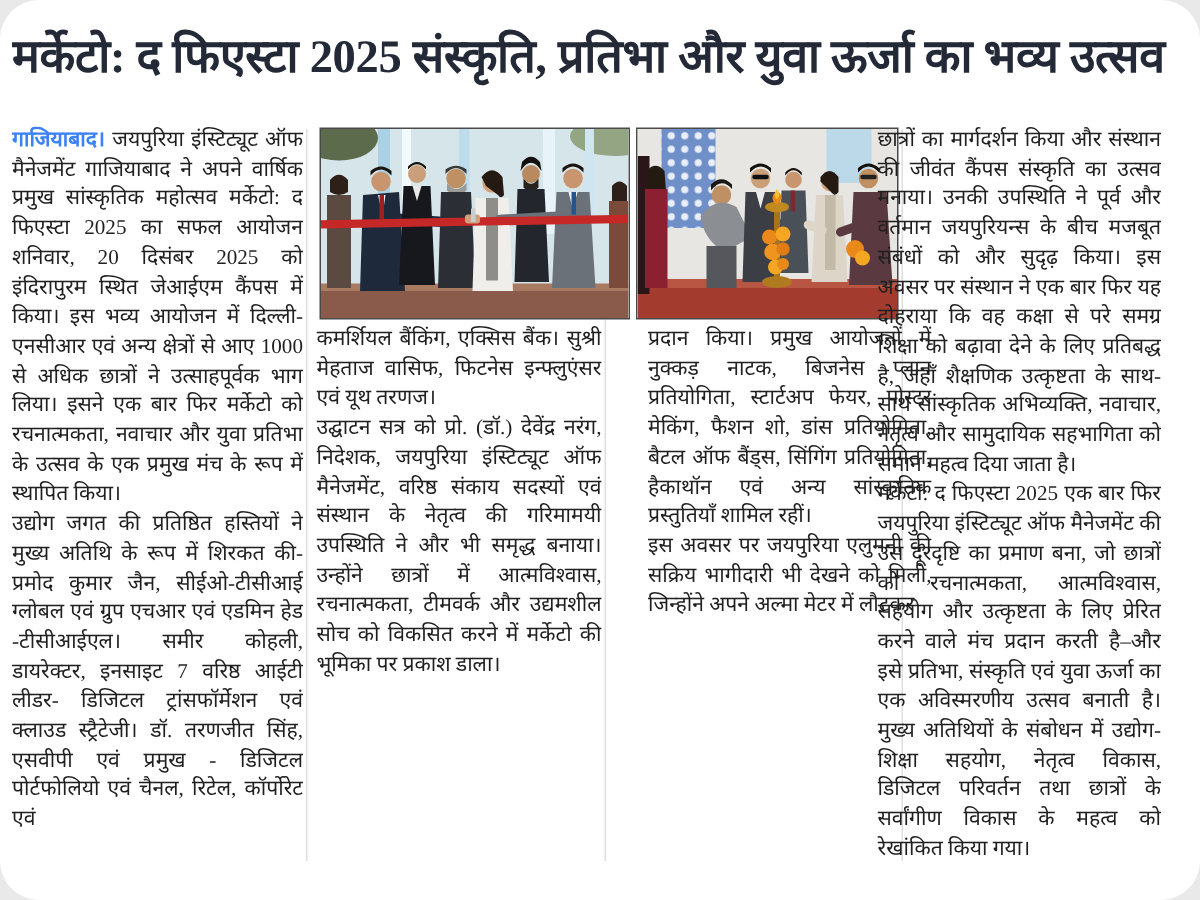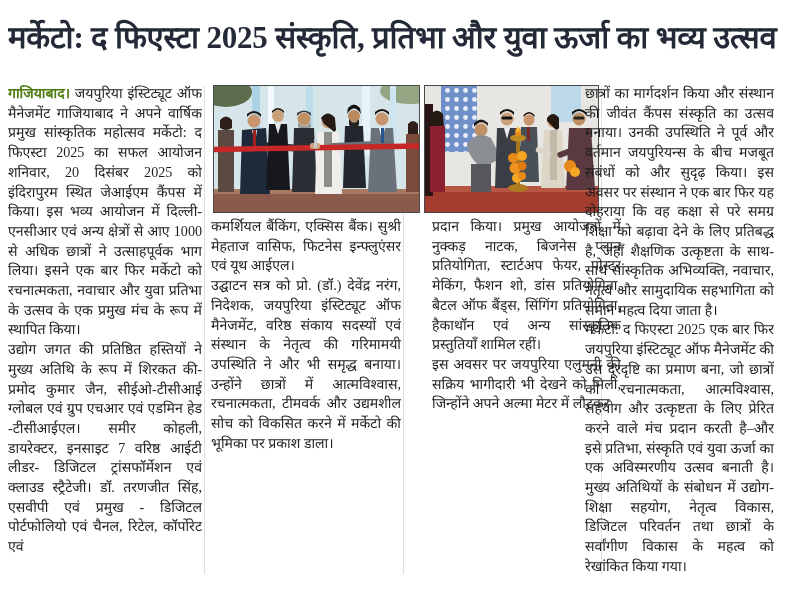--- a/index.html
+++ b/index.html
@@ -1,33 +1,34 @@
 <!DOCTYPE html>
 <html lang="hi"><head>
 <meta charset="utf-8">
 <style>
   html,body { margin:0; padding:0; background:#e9e9e9; }
   .page {
     position:relative; width:800px; height:600px; margin:0 auto;
     background:#ffffff; overflow:hidden;
     font-family:"Liberation Serif","DejaVu Serif",serif;
+    border-radius:26px;
   }
   .headline {
     position:absolute; left:8px; top:16px; width:788px; margin:0;
     font-size:31px; line-height:1.45; font-weight:700;
     color:#232936; white-space:nowrap; overflow:hidden;
     letter-spacing:-0.2px;
   }
   .col {
     position:absolute; top:84px; text-align:justify;
     font-size:14.1px; line-height:19.7px; color:#1f1f1f;
     overflow:hidden;
   }
   .col p { margin:0; }
-  .dateline { font-weight:700; color:#4d7c0f; }
+  .dateline { font-weight:700; color:#3b82f6; }
   #col1 { left:8px;   width:194px; height:492px; }
   #col2 { left:211px; width:190px; top:217px; height:359px; }
   #col3 { left:432px; width:189px; top:217px; height:359px; }
   #col4 { left:585px; width:189px; height:492px; }
   .sep {
     position:absolute; top:86px; width:1px; height:488px; background:#dedede;
   }
   #sep1 { left:204px; } #sep2 { left:403px; } #sep3 { left:601px; }
   .photo {
     position:absolute; top:85px; margin:0; padding:0;
@@ -180,21 +181,21 @@
         <path d="M147,29 q7,-8 14,0 l0,-3 q-7,-6 -14,0 z" fill="#15100c"></path>
       <rect x="148.5" y="30.5" width="11" height="3" rx="1.5" fill="#222"></rect>
       <path d="M144,42 L166,42 L170,104 L141,104 Z" fill="#5a3a40"></path>
       <circle cx="145" cy="80" r="6" fill="#e8891a"></circle>
         <circle cx="150" cy="86" r="5" fill="#f5a623"></circle>
       <rect x="132" y="64" width="16" height="6" rx="3" fill="#5a3a40" transform="rotate(160 140 67)"></rect>
     </svg>
   </figure>
 
   <div class="col" id="col2">
-    <p>कमर्शियल बैंकिंग, एक्सिस बैंक। सुश्री मेहताज वासिफ, फिटनेस इन्फ्लुएंसर एवं यूथ आईएल।</p>
+    <p>कमर्शियल बैंकिंग, एक्सिस बैंक। सुश्री मेहताज वासिफ, फिटनेस इन्फ्लुएंसर एवं यूथ तरणज।</p>
     <p>उद्घाटन सत्र को प्रो. (डॉ.) देवेंद्र नरंग, निदेशक, जयपुरिया इंस्टिट्यूट ऑफ मैनेजमेंट, वरिष्ठ संकाय सदस्यों एवं संस्थान के नेतृत्व की गरिमामयी उपस्थिति ने और भी समृद्ध बनाया। उन्होंने छात्रों में आत्मविश्वास, रचनात्मकता, टीमवर्क और उद्यमशील सोच को विकसित करने में मर्केटो की भूमिका पर प्रकाश डाला।</p>
   </div>
 
   <div class="col" id="col3">
     <p>प्रदान किया। प्रमुख आयोजनों में नुक्कड़ नाटक, बिजनेस प्लान प्रतियोगिता, स्टार्टअप फेयर, पोस्टर मेकिंग, फैशन शो, डांस प्रतियोगिता, बैटल ऑफ बैंड्स, सिंगिंग प्रतियोगिता, हैकाथॉन एवं अन्य सांस्कृतिक प्रस्तुतियाँ शामिल रहीं।</p>
     <p>इस अवसर पर जयपुरिया एलुमनी की सक्रिय भागीदारी भी देखने को मिली, जिन्होंने अपने अल्मा मेटर में लौटकर</p>
   </div>
 
   <div class="col" id="col4">
     <p>छात्रों का मार्गदर्शन किया और संस्थान की जीवंत कैंपस संस्कृति का उत्सव मनाया। उनकी उपस्थिति ने पूर्व और वर्तमान जयपुरियन्स के बीच मजबूत संबंधों को और सुदृढ़ किया। इस अवसर पर संस्थान ने एक बार फिर यह दोहराया कि वह कक्षा से परे समग्र शिक्षा को बढ़ावा देने के लिए प्रतिबद्ध है, जहाँ शैक्षणिक उत्कृष्टता के साथ-साथ सांस्कृतिक अभिव्यक्ति, नवाचार, नेतृत्व और सामुदायिक सहभागिता को समान महत्व दिया जाता है।</p>

